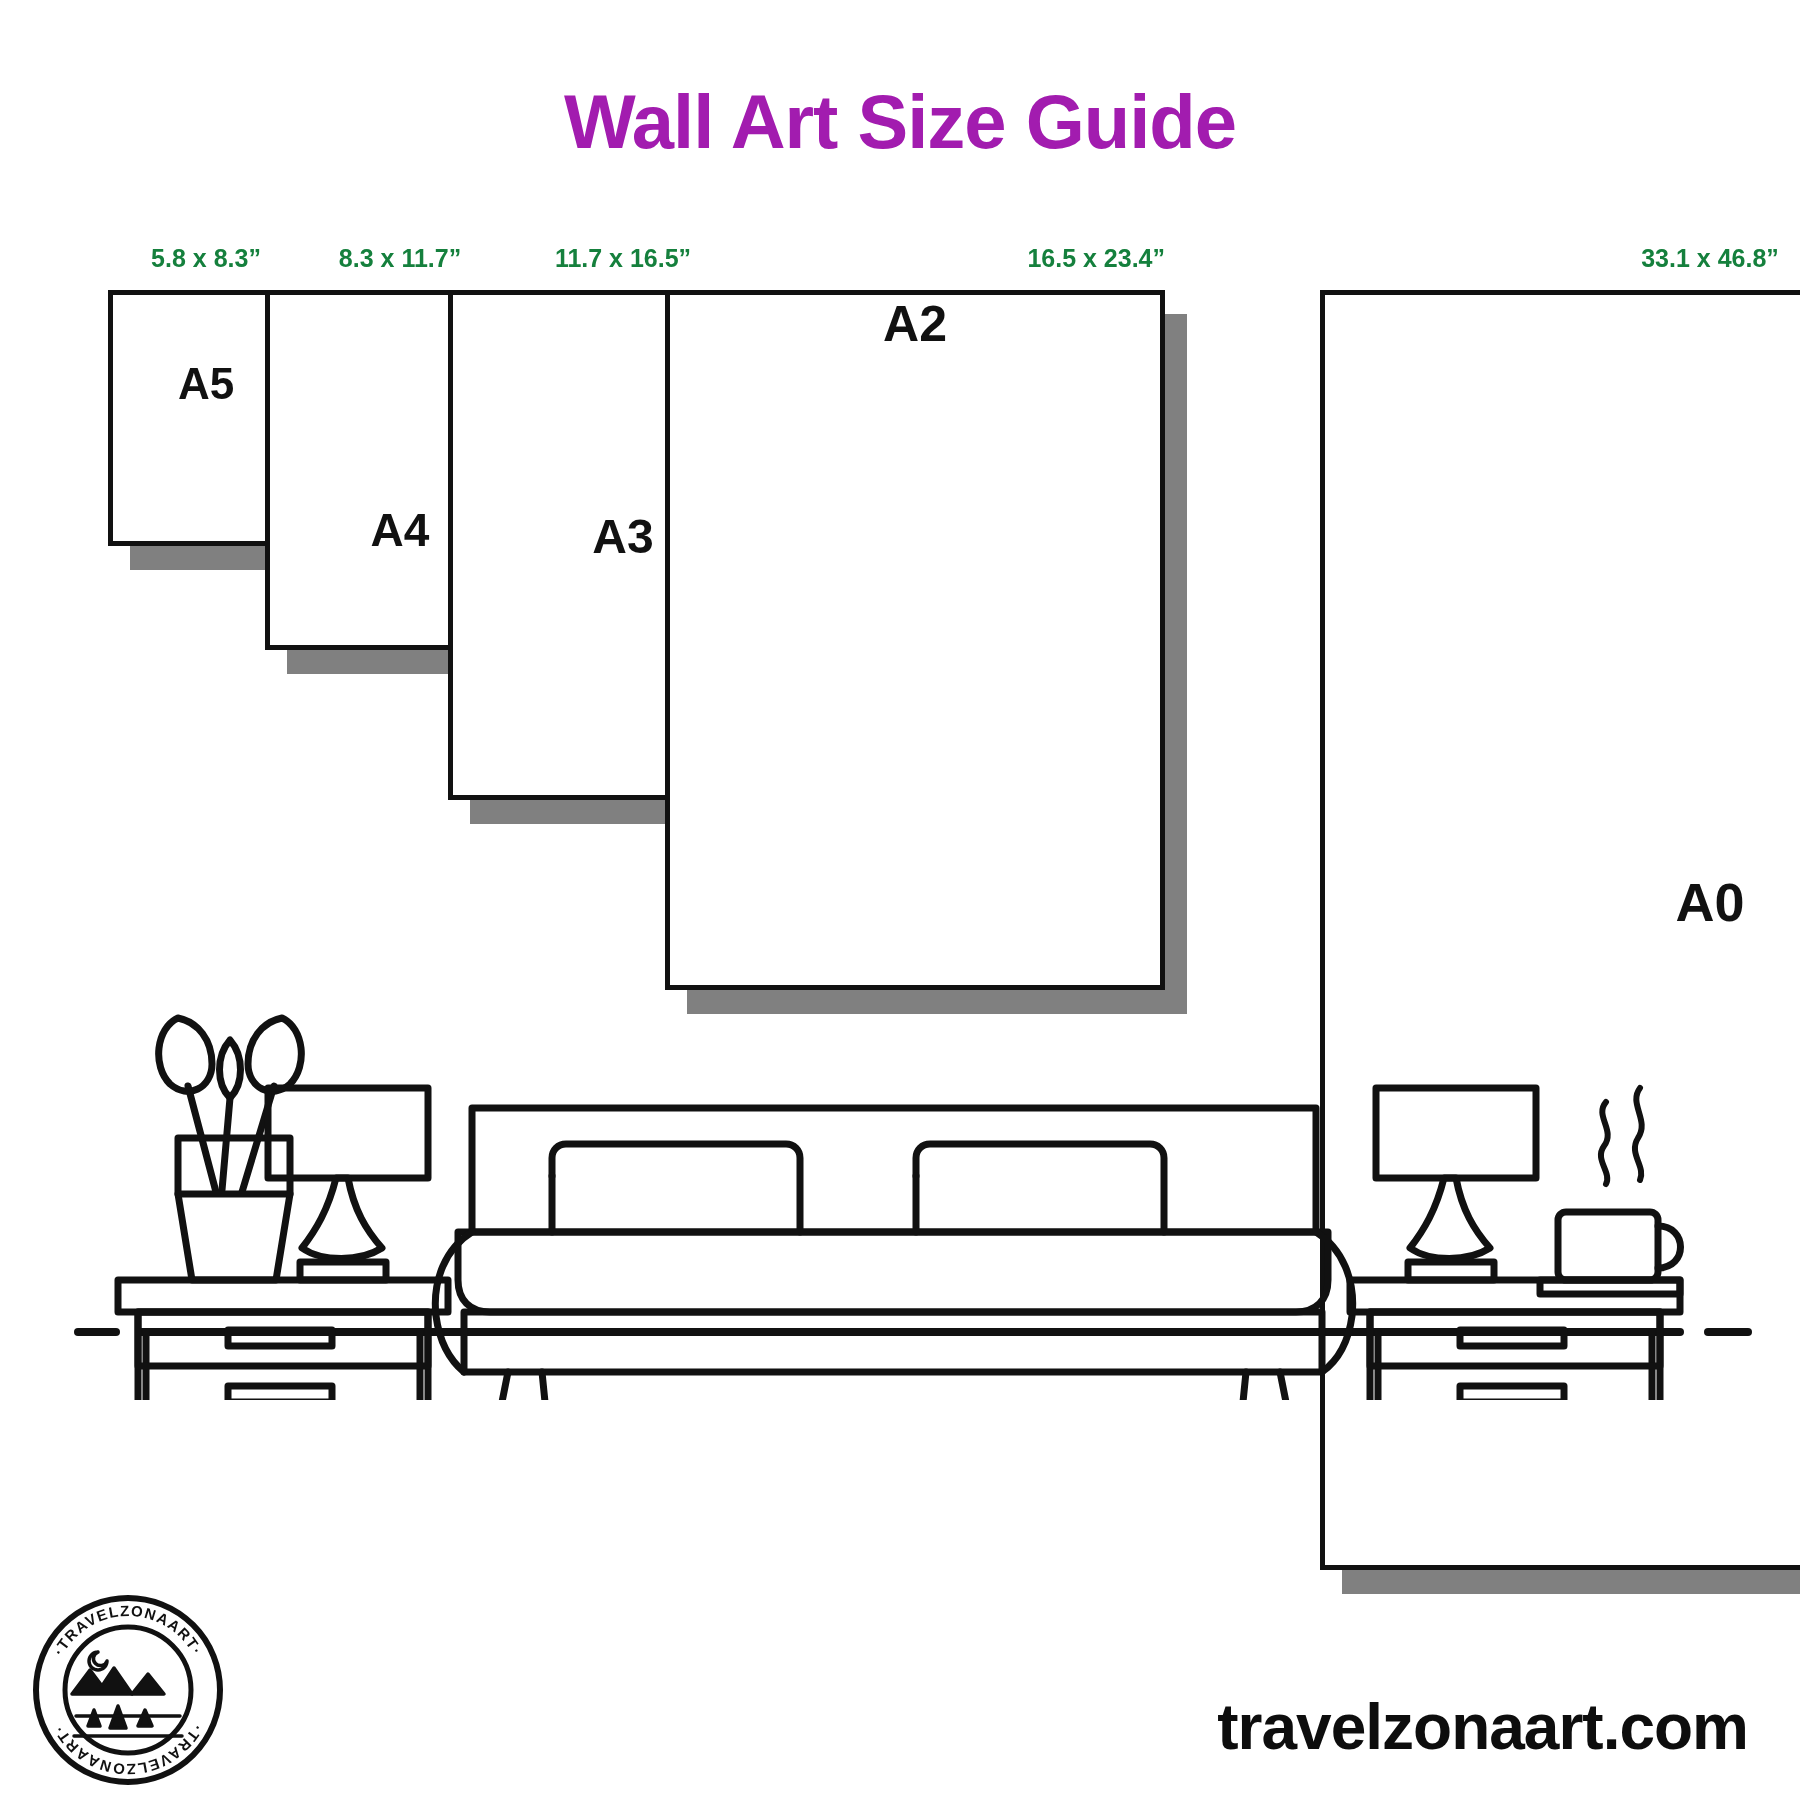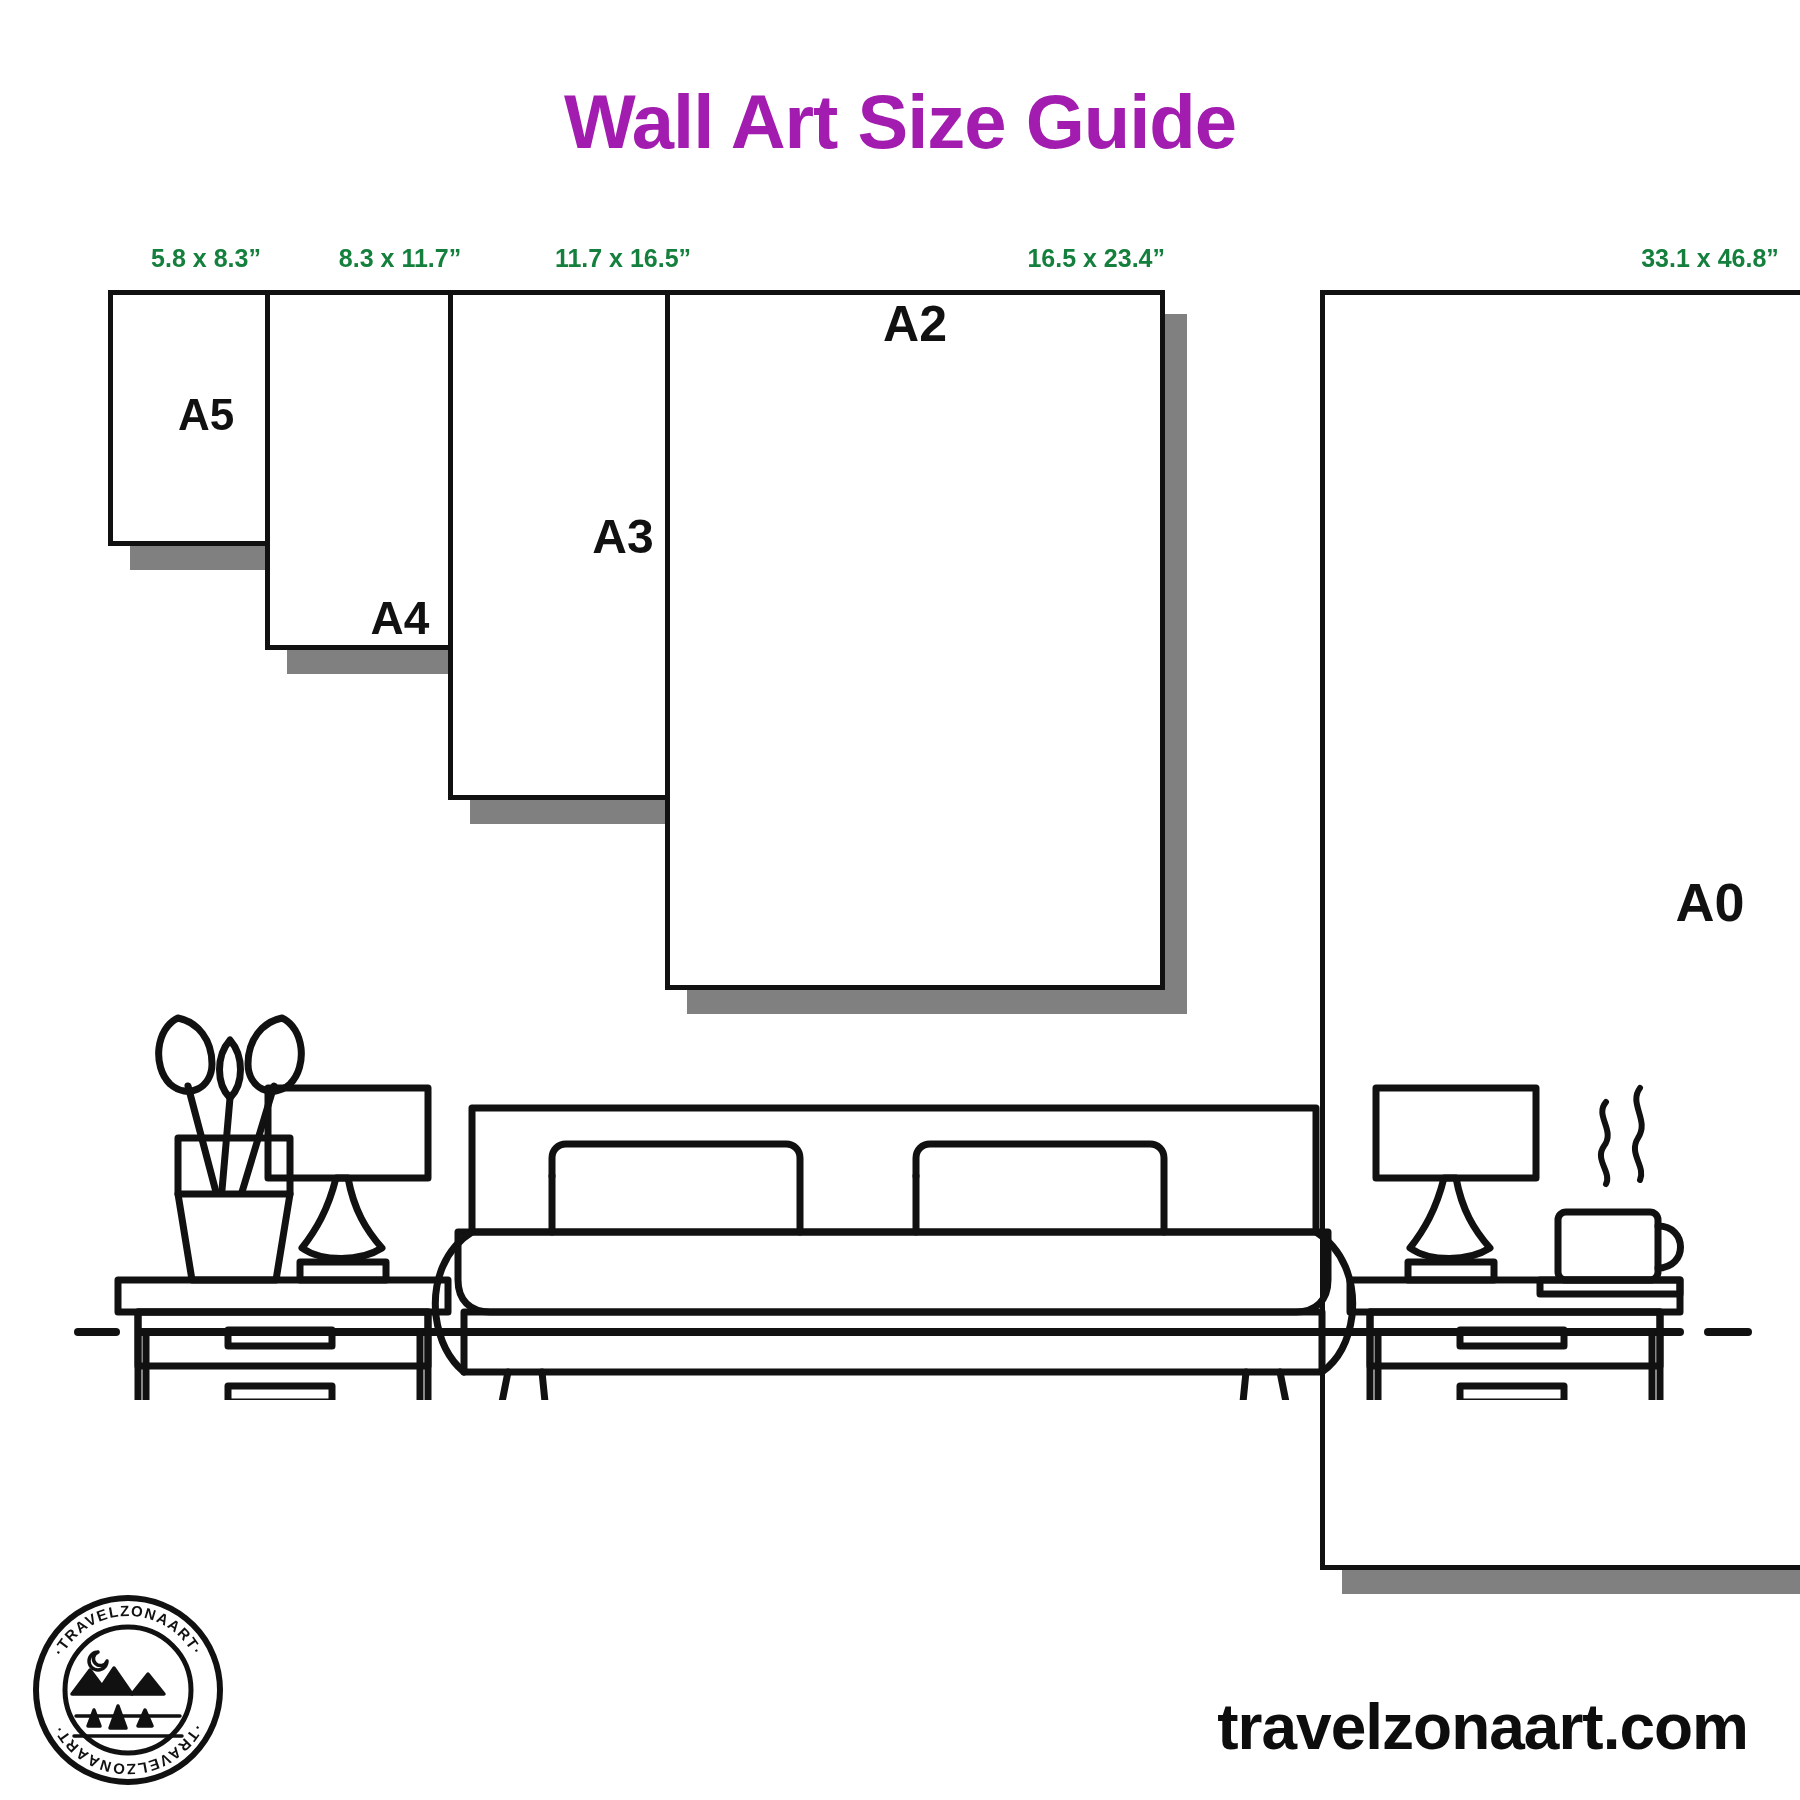--- a/index.html
+++ b/index.html
@@ -101,28 +101,28 @@
 </style>
 </head>
 <body>
 
 <div id="page-title">Wall Art Size Guide</div>
 
 <div id="frames">
     <div class="frame-group" style="left: 108px; width: 218px; height: 326px; bottom: 460px;">
       <div class="frame-label" style="top: 0px; width: 196px;">5.8 x 8.3”</div>
       <div class="frame-shadow" style="left: 22px; top: 70px; width: 196px; height: 256px; background: rgb(128, 128, 128);"></div>
-      <div class="frame-box" style="left: 0px; top: 46px; width: 196px; height: 256px; border-color: rgb(17, 17, 17); align-items: flex-start; padding-top: 95px; box-sizing: border-box;">
+      <div class="frame-box" style="left: 0px; top: 46px; width: 196px; height: 256px; border-color: rgb(17, 17, 17); align-items: flex-start; padding-top: 64px; box-sizing: border-box;">
         <span class="frame-name" style="font-size: 44px;">A5</span>
       </div>
     </div>
     <div class="frame-group" style="left: 265px; width: 292px; height: 430px; bottom: 356px;">
       <div class="frame-label" style="top: 0px; width: 270px;">8.3 x 11.7”</div>
       <div class="frame-shadow" style="left: 22px; top: 70px; width: 270px; height: 360px; background: rgb(128, 128, 128);"></div>
-      <div class="frame-box" style="left: 0px; top: 46px; width: 270px; height: 360px; border-color: rgb(17, 17, 17); align-items: flex-end; padding-top: 119px; box-sizing: border-box;">
+      <div class="frame-box" style="left: 0px; top: 46px; width: 270px; height: 360px; border-color: rgb(17, 17, 17); align-items: center; padding-top: 119px; box-sizing: border-box;">
         <span class="frame-name" style="font-size: 46px;">A4</span>
       </div>
     </div>
     <div class="frame-group" style="left: 448px; width: 372px; height: 580px; bottom: 206px;">
       <div class="frame-label" style="top: 0px; width: 350px;">11.7 x 16.5”</div>
       <div class="frame-shadow" style="left: 22px; top: 70px; width: 350px; height: 510px; background: rgb(128, 128, 128);"></div>
       <div class="frame-box" style="left: 0px; top: 46px; width: 350px; height: 510px; border-color: rgb(17, 17, 17); align-items: flex-start; padding-top: 214px; box-sizing: border-box;">
         <span class="frame-name" style="font-size: 48px;">A3</span>
       </div>
     </div>

